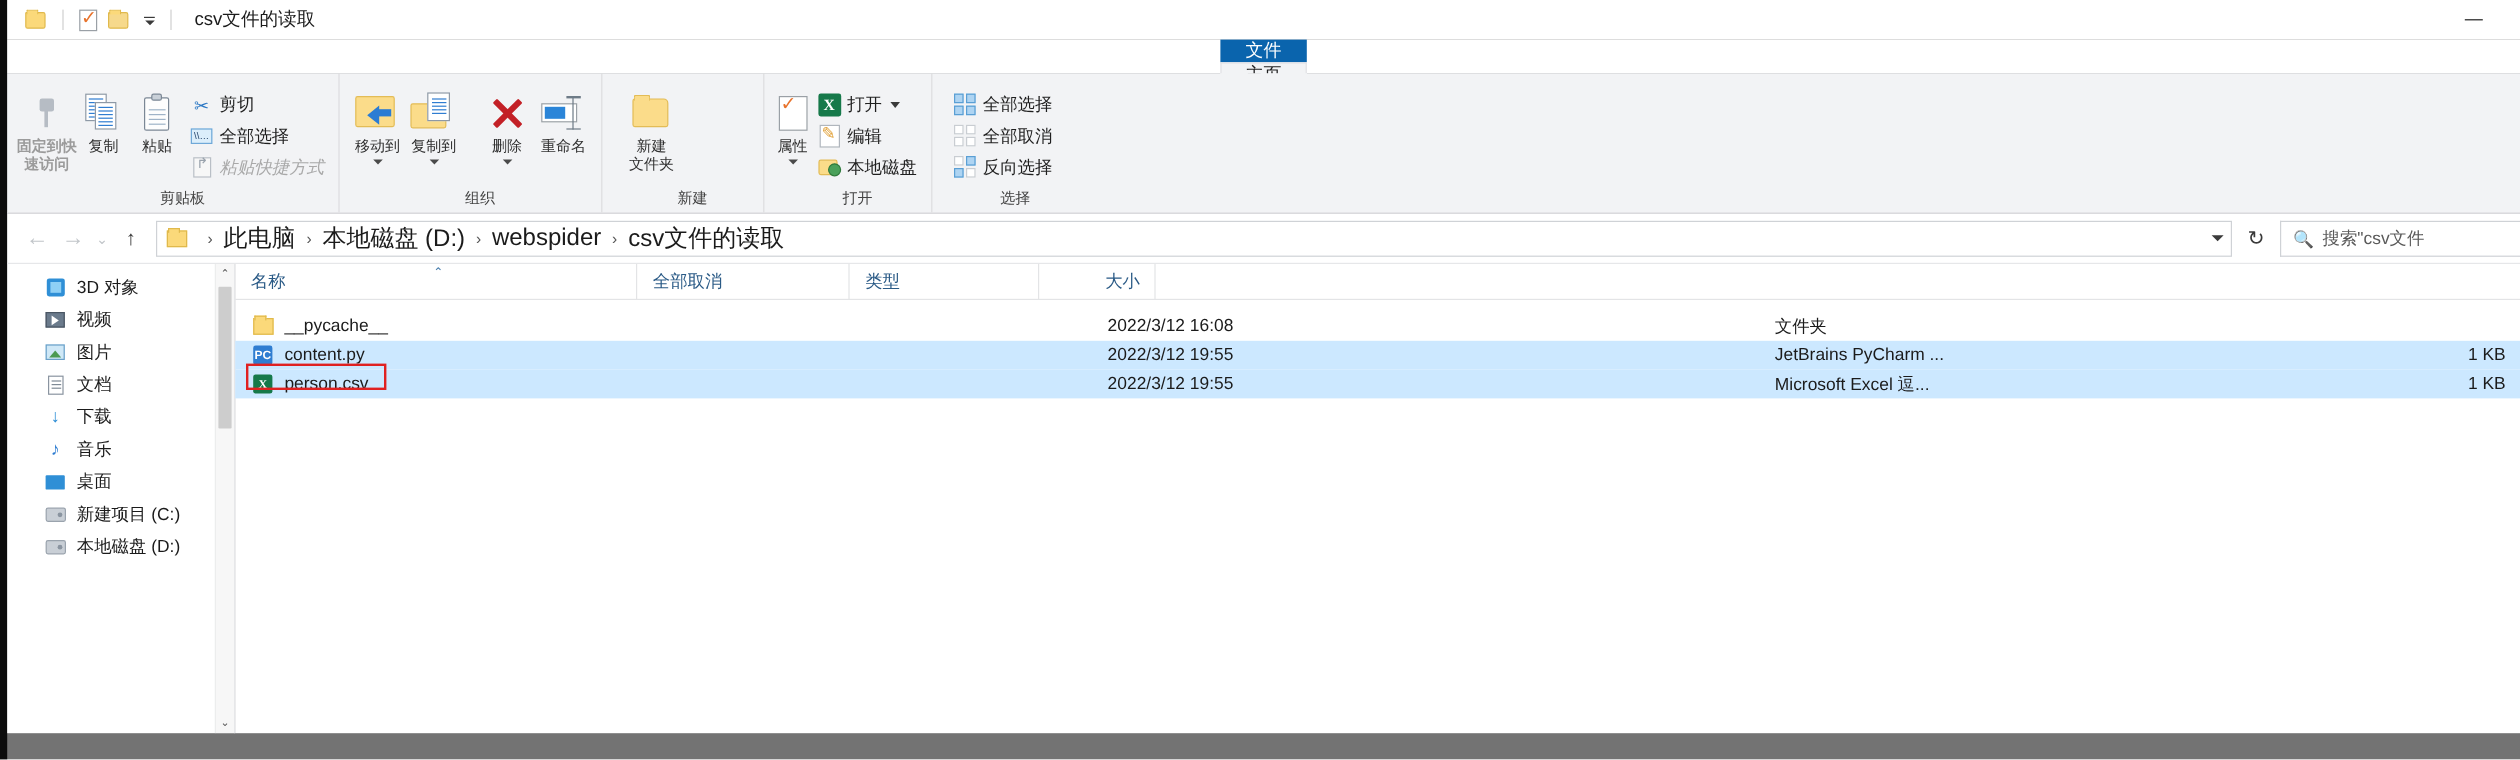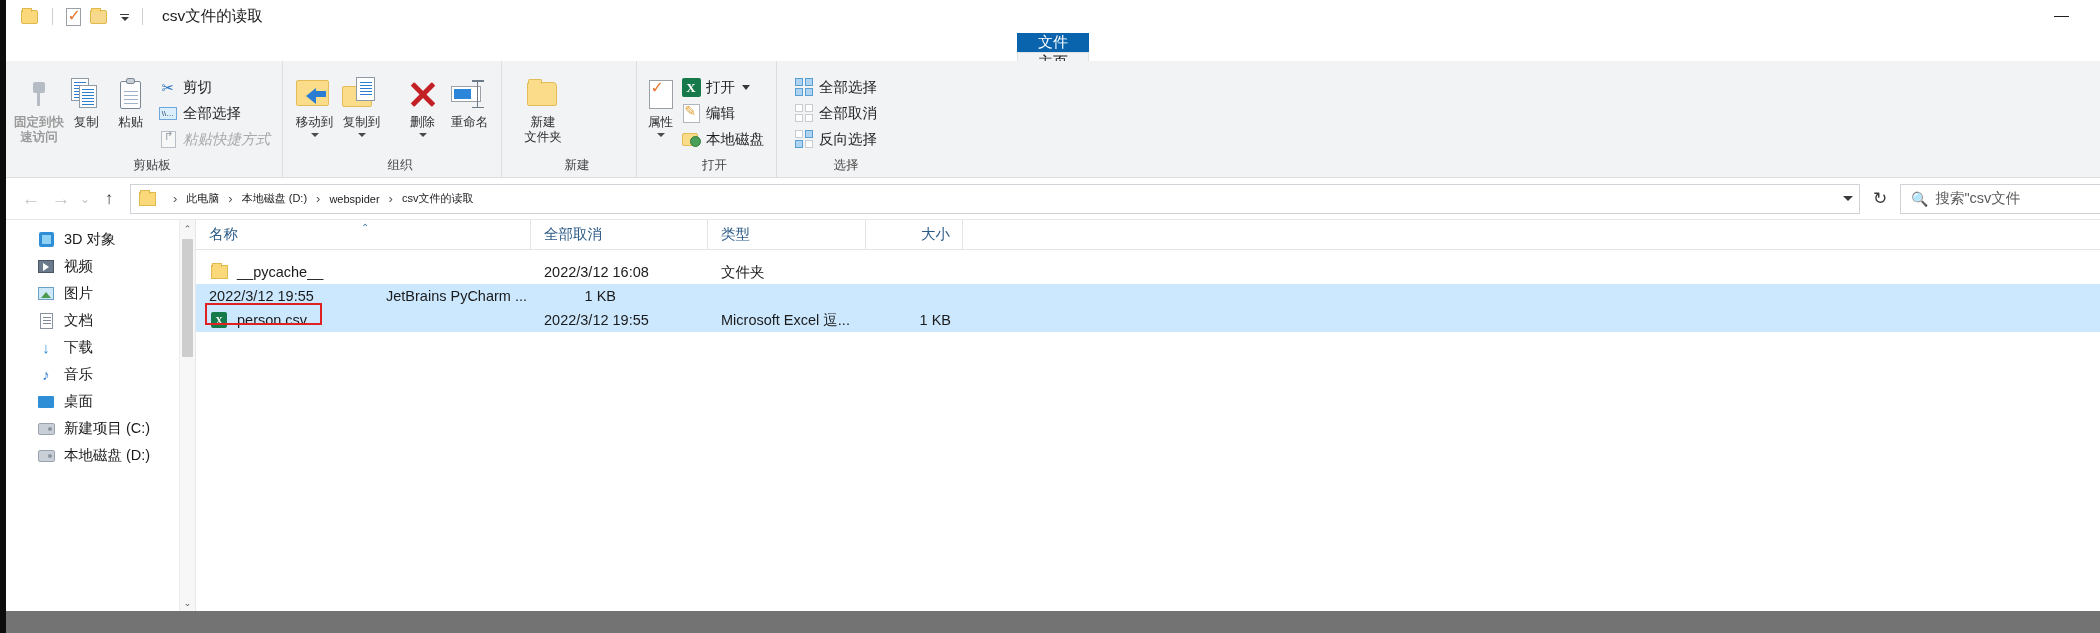--- a/index.html
+++ b/index.html
@@ -385,21 +385,21 @@
   }
   .crumb-folder {
     width: 17px; height: 14px;
     background: #fbd97a; border: 1px solid #e0b94c;
     position: relative; flex: none; margin-right: 8px;
   }
   .crumb-folder:before {
     content:""; position:absolute; left:0; top:-3px;
     width:8px;height:3px;background:#fbd97a;border:1px solid #e0b94c;border-bottom:none;
   }
-  .crumb { font-size: 11px; color: #1b1b1b; white-space: nowrap; }
+  .crumb { font-size: 20px; color: #1b1b1b; white-space: nowrap; }
   .crumb-sep {
     color: #555; font-size: 13px; margin: 0 9px;
     flex: none;
   }
   .crumb-caret {
     margin-left: auto;
     width: 0;height:0;
     border-left:5px solid transparent;border-right:5px solid transparent;
     border-top:5px solid #3a3a3a;
     flex: none;
@@ -498,20 +498,21 @@
   .sortcaret {
     position: absolute;
     left: 165px; top: 2px;
     font-size: 10px; color: #4a7fae;
   }
   .row {
     display: flex;
     height: 24px;
     align-items: center;
     position: relative;
+    justify-content: space-between;
   }
   .row.selected { background: #cce8ff; }
   .cell { font-size: 14.5px; color: #1b1b1b; display:flex; align-items:center; }
   .cell.name { width: 335px; padding-left: 13px; }
   .cell.date { width: 177px; padding-left: 13px; }
   .cell.type { width: 158px; padding-left: 13px; }
   .cell.size { width: 97px; justify-content: flex-end; padding-right: 12px; }
   .cell .fico {
     width: 20px; height: 18px; margin-right: 8px;
     display:flex;align-items:center;justify-content:center;flex:none;
@@ -878,20 +879,26 @@
               <span class="rowfolder"></span>
             </span>
           <span>__pycache__</span>
         </div>
         <div class="cell date">2022/3/12 16:08</div>
         <div class="cell type">文件夹</div>
         <div class="cell size"></div>
       </div>
 
       <div class="row selected">
+        <div class="cell name">
+          <span class="fico">
+              <span class="pyico">PC</span>
+            </span>
+          <span>content.py</span>
+        </div>
         <div class="cell date">2022/3/12 19:55</div>
         <div class="cell type">JetBrains PyCharm ...</div>
         <div class="cell size">1 KB</div>
       </div>
 
       <div class="row selected">
         <div class="cell name">
           <span class="fico">
               <span class="csvico">X</span>
             </span>

